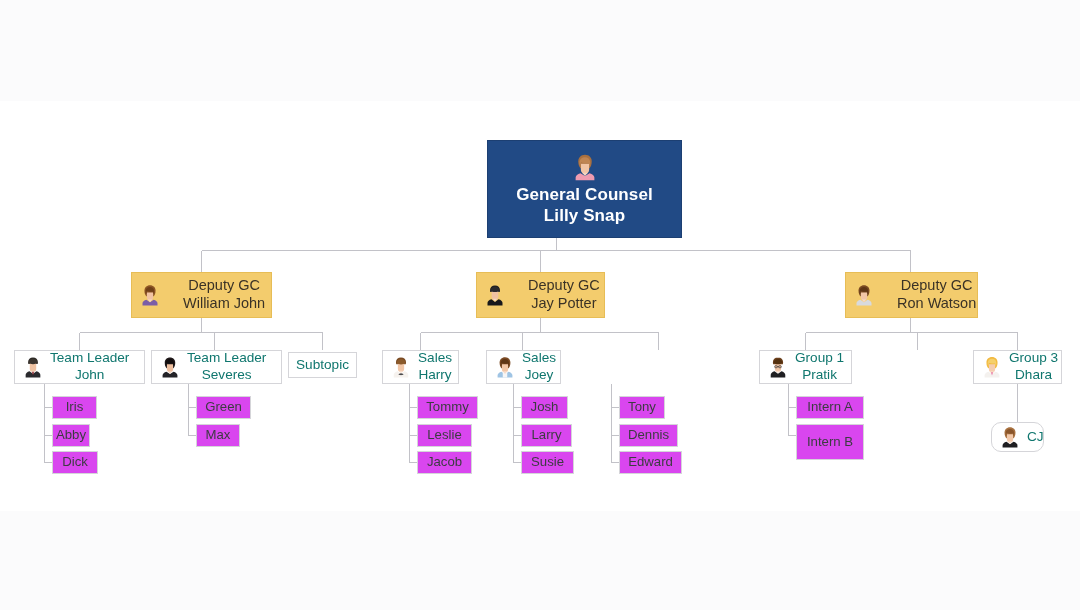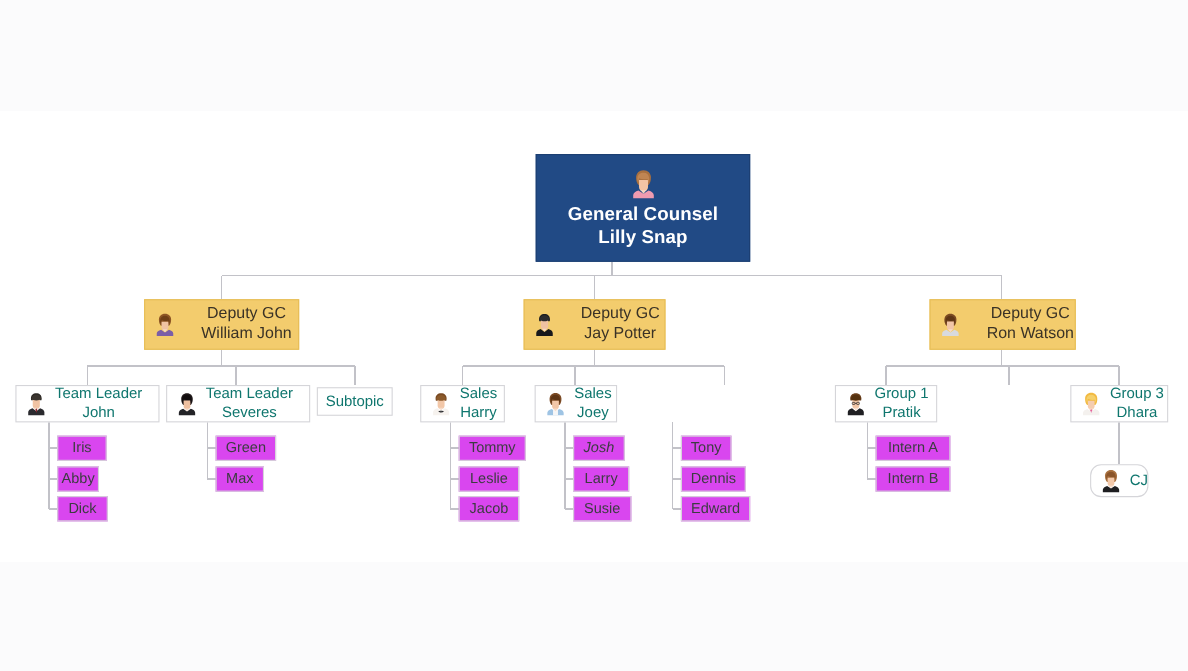--- a/index.html
+++ b/index.html
@@ -348,21 +348,21 @@
   <div class="node leaf" style="left:417px; top:396px; width:61px; height:23px;">
     <span>Tommy</span>
   </div>
   <div class="node leaf" style="left:417px; top:424px; width:55px; height:23px;">
     <span>Leslie</span>
   </div>
   <div class="node leaf" style="left:417px; top:451px; width:55px; height:23px;">
     <span>Jacob</span>
   </div>
 
-  <div class="node leaf" style="left:521px; top:396px; width:47px; height:23px;font-style:italic;">
+  <div class="node leaf" style="left:521px; top:396px; width:47px; height:23px;">
     <span>Josh</span>
   </div>
   <div class="node leaf" style="left:521px; top:424px; width:51px; height:23px;">
     <span>Larry</span>
   </div>
   <div class="node leaf" style="left:521px; top:451px; width:53px; height:23px;">
     <span>Susie</span>
   </div>
 
   <div class="node leaf" style="left:619px; top:396px; width:46px; height:23px;">
@@ -371,21 +371,21 @@
   <div class="node leaf" style="left:619px; top:424px; width:59px; height:23px;justify-content:center;">
     <span>Dennis</span>
   </div>
   <div class="node leaf" style="left:619px; top:451px; width:63px; height:23px;">
     <span>Edward</span>
   </div>
 
   <div class="node leaf" style="left:796px; top:396px; width:68px; height:23px;">
     <span>Intern A</span>
   </div>
-  <div class="node leaf" style="left:796px; top:424px; width:68px; height:23px;">
+  <div class="node leaf" style="left:796px; top:424px; width:68px; height:36px;">
     <span>Intern B</span>
   </div>
 
   <div class="node lvl3 with-avatar" style="left:991px; top:422px; width:53px; height:30px;border-radius:10px;">
     <svg class="av" viewBox="0 0 32 32">
       <path d="M16 3c-4.4 0-7.3 3-7.3 7.3 0 3.2 1 5.8 2.5 7.3h9.6c1.5-1.5 2.5-4.1 2.5-7.3C23.3 6 20.4 3 16 3z" fill="#a9713f"></path>
       <path d="M11.9 12.4h8.2v6.8c0 2.3-1.8 4.2-4.1 4.2s-4.1-1.9-4.1-4.2v-6.8z" fill="#f3c9aa"></path>
       <path d="M16 5.3c3.2 0 5.4 2 5.6 5.3.1 2-.3 3.6-.8 4.5l-.6-3.7c-2 .3-6.6.3-8.5-.8l-.7 4.5c-.6-.9-.9-2.5-.8-4.5.2-3.3 2.6-5.3 5.8-5.3z" fill="#8a552a"></path>
       <path d="M11.3 22.3C8.2 23.2 6.1 24.9 6.1 27v3h19.8v-3c0-2.1-2.1-3.8-5.2-4.7L16 25.5l-4.7-3.2z" fill="#1e1e21"></path>
       <path d="M13.2 21.8h5.6L16 25.3l-2.8-3.5z" fill="#f8dcc9"></path>

